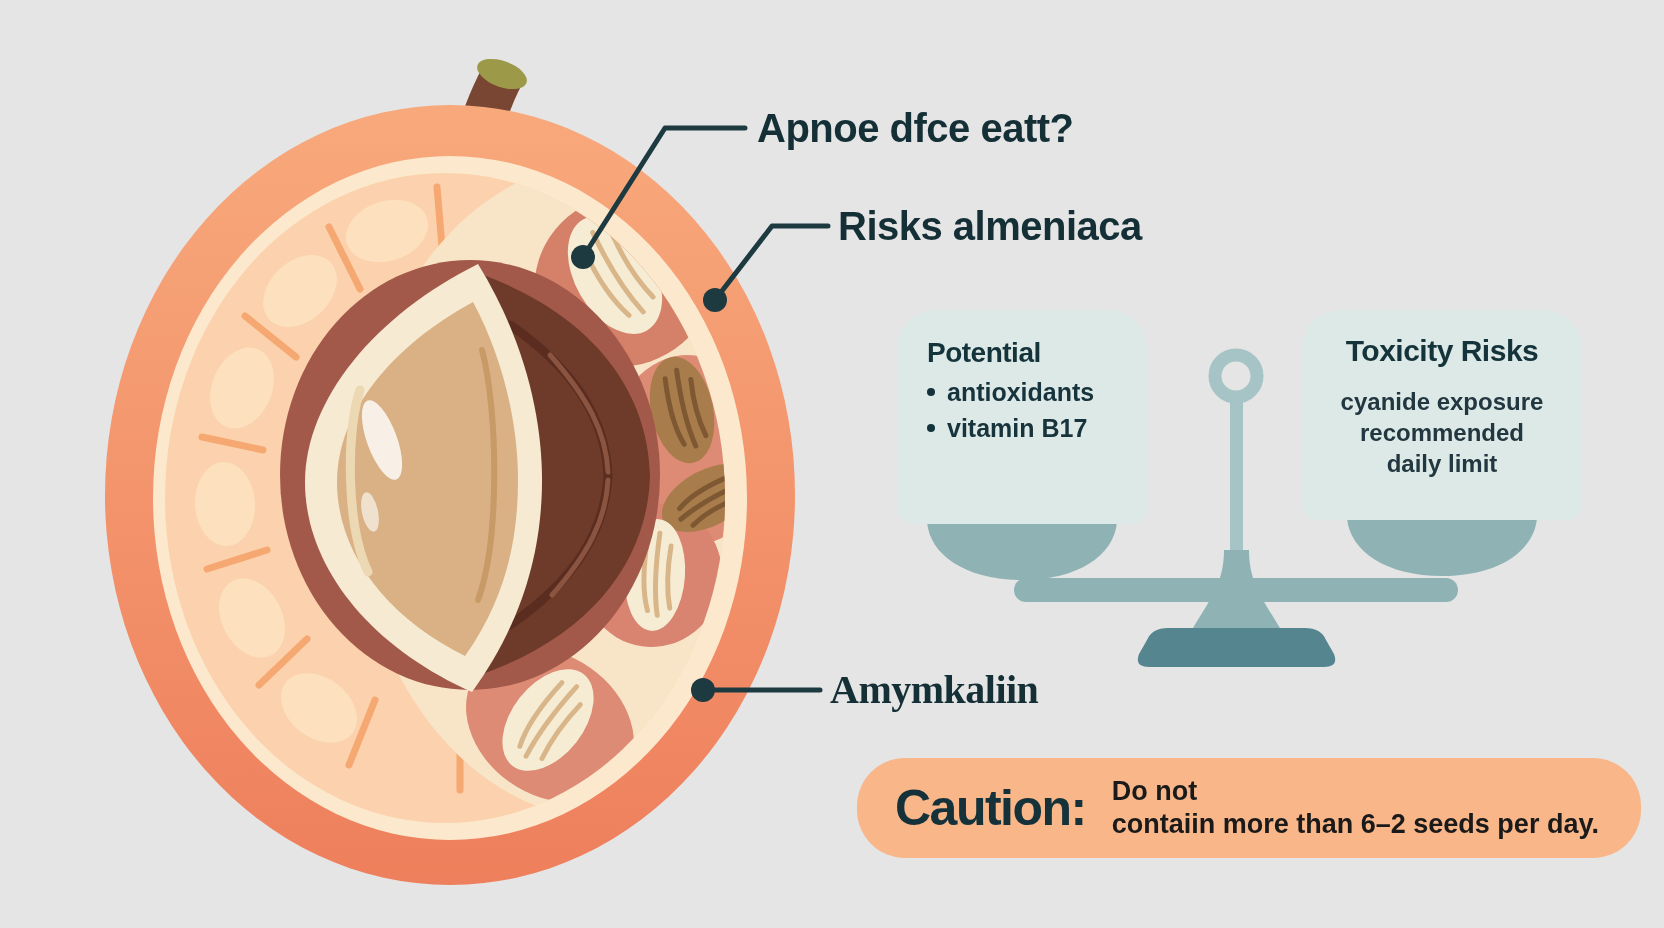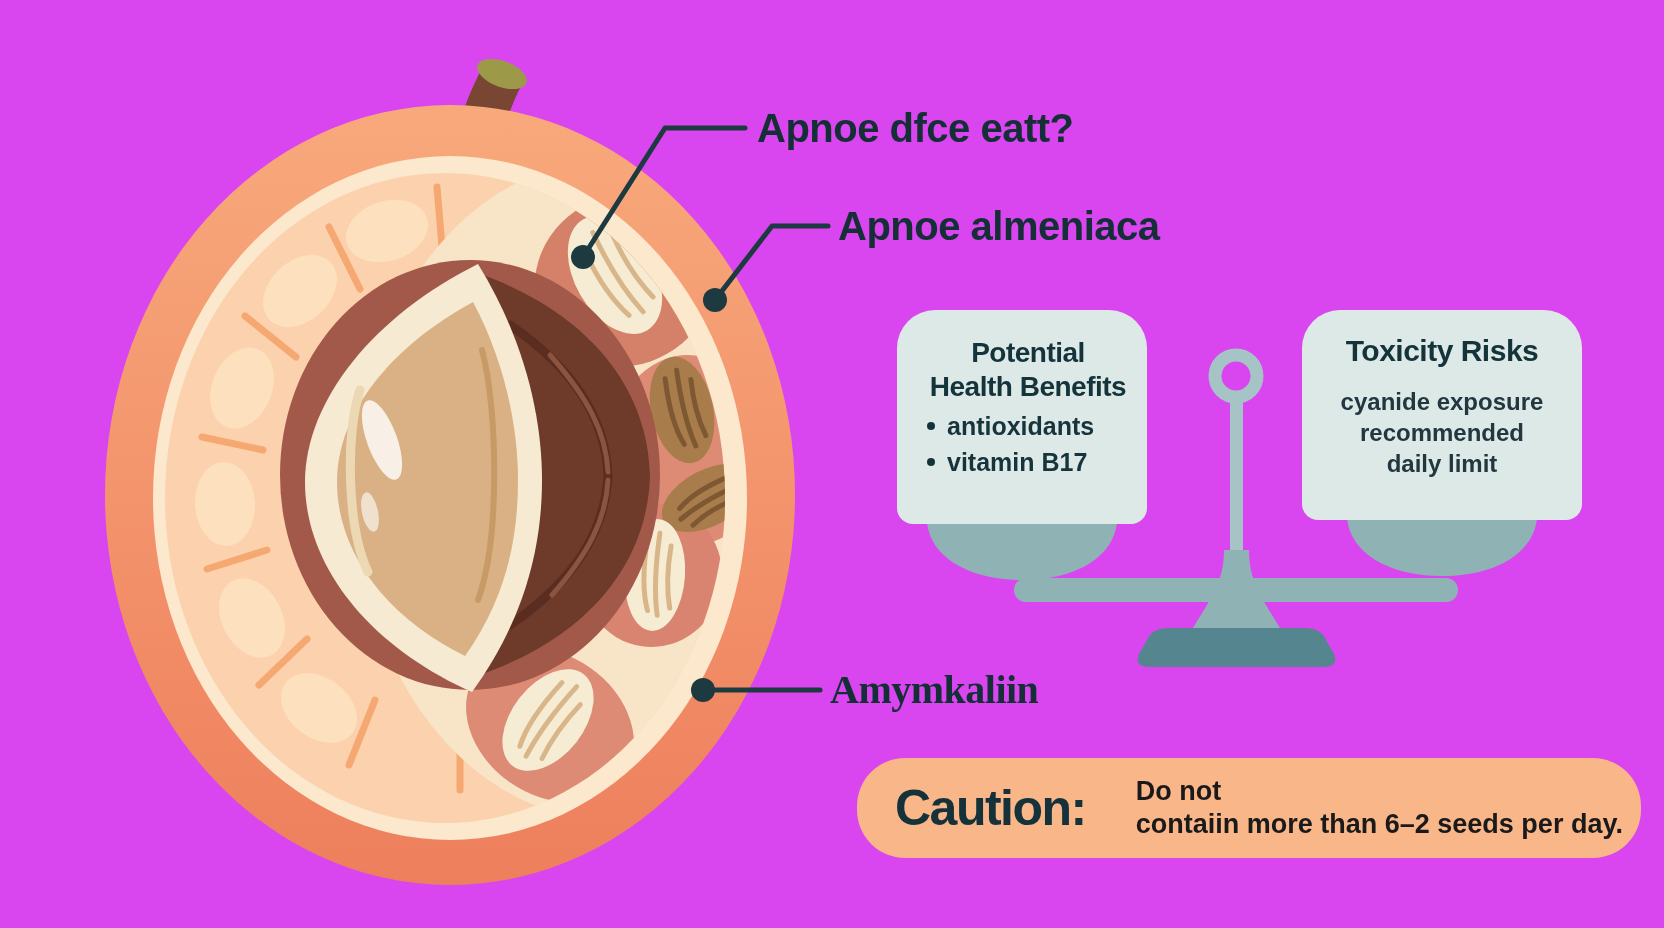--- a/index.html
+++ b/index.html
@@ -1,43 +1,43 @@
 <!DOCTYPE html>
 <html><head>
 <meta charset="utf-8">
 <style>
   html,body{margin:0;padding:0;background:#ffffff;}
   #stage{
-    position:relative;width:1664px;height:928px;overflow:hidden;background:#d946ef;
+    position:relative;width:1664px;height:928px;overflow:hidden;background:#e5e5e5;
     font-family:"Liberation Sans",sans-serif;
   }
   .abs{position:absolute;}
   
   .callout{
     position:absolute;color:#142f36;font-weight:700;font-size:40px;line-height:44px;
     letter-spacing:-0.5px;white-space:nowrap;
   }
   
   .panel{
     position:absolute;background:#dde9e7;border-radius:38px 38px 16px 16px;
-    color:#14333b;box-sizing:border-box;text-align:center;
+    color:#14333b;box-sizing:border-box;
   }
   .panel-left{left:897px;top:310px;width:250px;height:214px;padding:26px 18px 0 30px;}
   .panel-right{left:1302px;top:310px;width:280px;height:210px;padding-top:24px;text-align:center;}
   .panel-title{font-weight:700;font-size:28px;line-height:34px;letter-spacing:-0.5px;}
   .panel-title-right{font-weight:700;font-size:30px;line-height:34px;letter-spacing:-0.5px;}
   .bullets{margin-top:4px;}
   .bullet-row{display:flex;align-items:center;height:36px;}
   .bullet-dot{width:8px;height:8px;border-radius:50%;background:#14333b;margin-right:12px;flex:0 0 auto;}
   .bullet-text{font-weight:600;font-size:25px;color:#17333c;}
   .risk-lines{margin-top:18px;font-weight:600;font-size:24px;line-height:31px;color:#223740;}
   
   .caution{
     position:absolute;left:857px;top:758px;width:784px;height:100px;background:#f8b689;
-    border-radius:48px;display:flex;align-items:center;box-sizing:border-box;gap:24px;
+    border-radius:48px;display:flex;align-items:center;box-sizing:border-box;
   }
   .caution-heading{
     margin-left:38px;font-size:50px;font-weight:700;letter-spacing:-1.5px;color:#15323a;white-space:nowrap;
   }
   .caution-body{margin-left:26px;color:#1a1a1a;font-weight:600;font-size:27px;line-height:33px;white-space:nowrap;}
   svg{display:block;}
 </style>
 </head>
 <body>
 
@@ -164,41 +164,40 @@
       <polyline points="703,690 820,690"></polyline>
     </g>
     <g fill="#1d3a40">
       <circle cx="583" cy="257" r="12"></circle>
       <circle cx="715" cy="300" r="12"></circle>
       <circle cx="703" cy="690" r="12"></circle>
     </g>
   </svg>
 
   <div class="callout" style="left:757px;top:106px;">Apnoe dfce eatt?</div>
-  <div class="callout" style="left:838px;top:204px;">Apnoe almeniaca</div>
+  <div class="callout" style="left:838px;top:204px;">Risks almeniaca</div>
   <div class="callout" style="left:830px;top:668px;font-family:Liberation Serif, serif;">Amymkaliin</div>
 
   <svg class="abs" style="left:0;top:0;" width="1664" height="928" viewBox="0 0 1664 928">
     <circle cx="1236" cy="376" r="21" fill="none" stroke="#a6c4c6" stroke-width="13"></circle>
     <rect x="1230" y="398" width="13" height="185" fill="#a6c4c6"></rect>
 
     <path d="M 927 522 H 1117 C 1114 556 1077 580 1022 580 C 967 580 930 556 927 522 Z" fill="#8fb3b5"></path>
     <path d="M 1347 518 H 1537 C 1534 552 1497 576 1442 576 C 1387 576 1350 552 1347 518 Z" fill="#8fb3b5"></path>
 
     <rect x="1014" y="578" width="444" height="24" rx="12" fill="#8fb3b5"></rect>
 
     <path d="M 1224 550 L 1249 550 C 1249 582 1262 598 1280 628 L 1193 628 C 1211 598 1224 582 1224 550 Z" fill="#8fb3b5"></path>
 
     <path d="M 1168 628 L 1305 628 Q 1321 628 1326 640 L 1334 654 Q 1339 667 1324 667 L 1149 667 Q 1134 667 1139 654 L 1147 640 Q 1152 628 1168 628 Z" fill="#55868f"></path>
   </svg>
 
   <div class="panel panel-left">
     <div class="panel-title">
       <div>Potential</div>
-      <div>Health Benefits</div>
     </div>
     <div class="bullets">
       <div class="bullet-row">
         <span class="bullet-dot"></span>
         <span class="bullet-text">antioxidants</span>
       </div>
       <div class="bullet-row">
         <span class="bullet-dot"></span>
         <span class="bullet-text">vitamin B17</span>
       </div>

